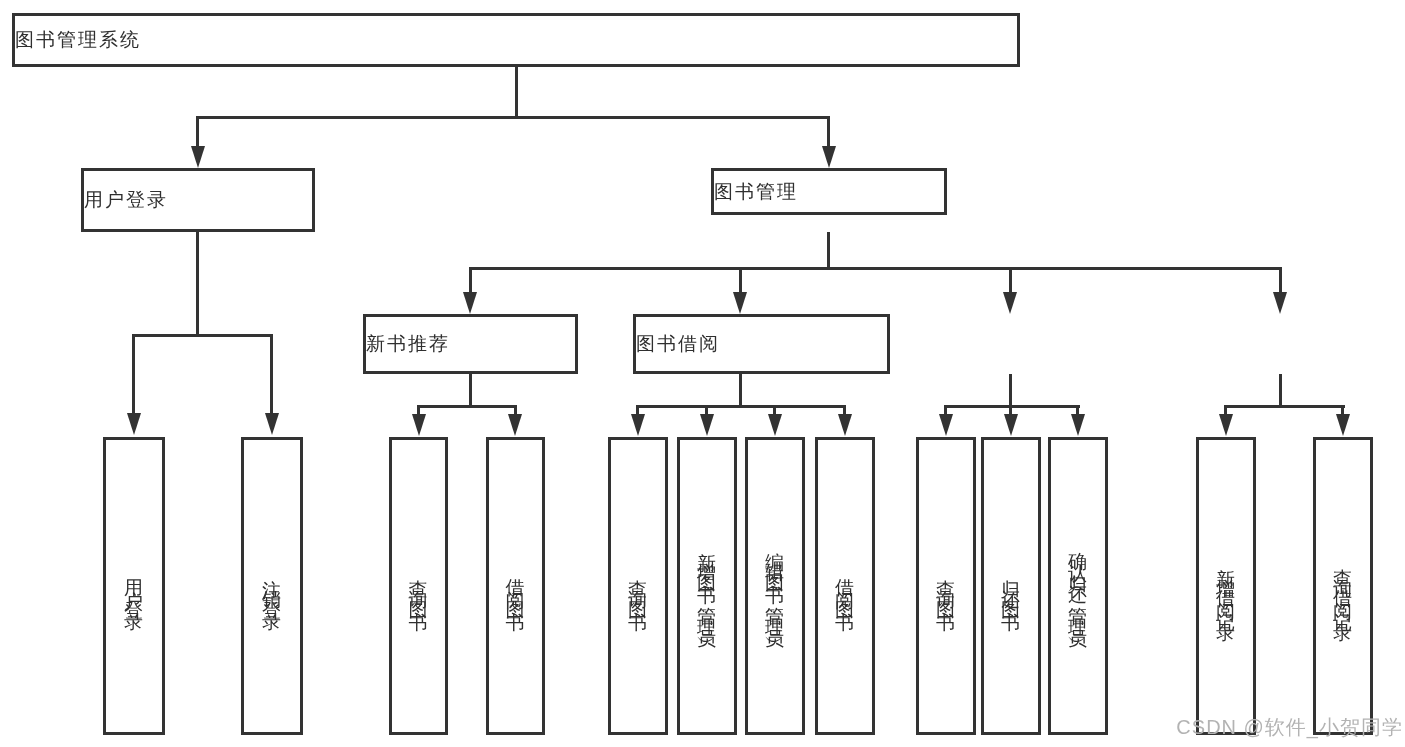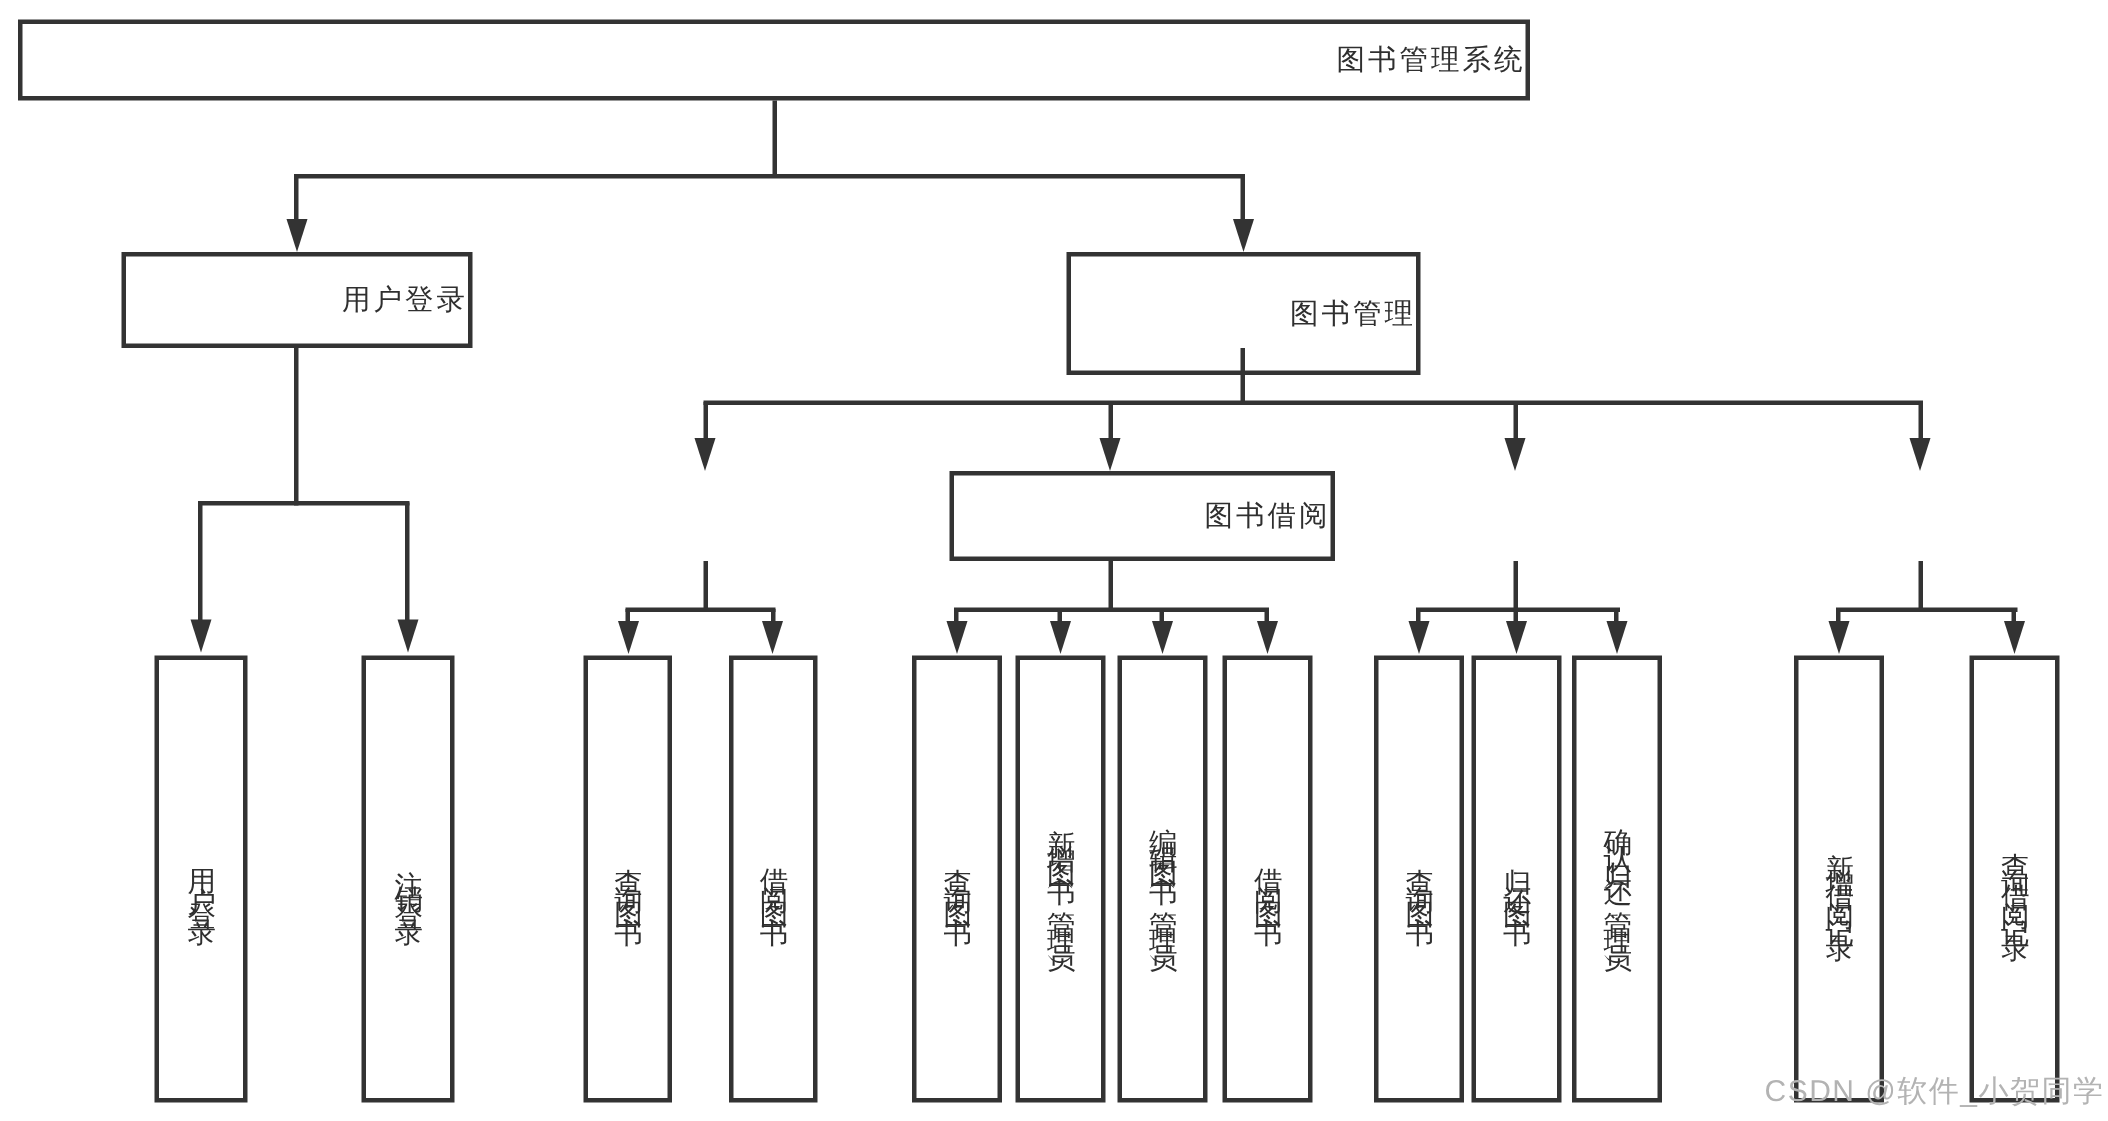--- a/index.html
+++ b/index.html
@@ -8,21 +8,21 @@
   }
   html,body{margin:0;padding:0;background:var(--background);}
   .canvas{
     position:relative; width:1405px; height:747px;
     background:var(--background); overflow:hidden;
     font-family:"Liberation Sans", sans-serif; color:var(--text);
   }
   .hbox{
     position:absolute; box-sizing:border-box;
     border:3px solid var(--box-border); background:var(--background);
-    display:flex; align-items:center; justify-content:flex-end;
+    display:flex; align-items:center; justify-content:flex-start;
     font-size:19px; letter-spacing:2px; white-space:nowrap;
   }
   .vbox{
     position:absolute; box-sizing:border-box; top:437px; height:298px;
     border:3px solid var(--box-border); background:var(--background);
     display:flex; align-items:center; justify-content:center;
     writing-mode:vertical-rl; text-orientation:mixed;
     font-size:19px; letter-spacing:11px; line-height:1;
   }
   .vl{position:absolute; width:3px; background:var(--line);}
@@ -42,24 +42,27 @@
 
 <div class="canvas">
 
   <div class="hbox" style="left:12px;top:13px;width:1008px;height:54px">
     <span>图书管理系统</span>
   </div>
 
   <div class="hbox" style="left:81px;top:168px;width:234px;height:64px">
     <span>用户登录</span>
   </div>
-  <div class="hbox" style="left:711px;top:168px;width:236px;height:82px">
+  <div class="hbox" style="left:711px;top:168px;width:236px;height:47px">
     <span>图书管理</span>
   </div>
 
+  <div class="hbox" style="left:363px;top:314px;width:215px;height:60px">
+    <span>新书推荐</span>
+  </div>
   <div class="hbox" style="left:633px;top:314px;width:257px;height:60px">
     <span>图书借阅</span>
   </div>
 
   <div class="vbox" style="left:103px;width:62px">
     <span>用户登录</span>
   </div>
   <div class="vbox" style="left:241px;width:62px">
     <span>注销登录</span>
   </div>

